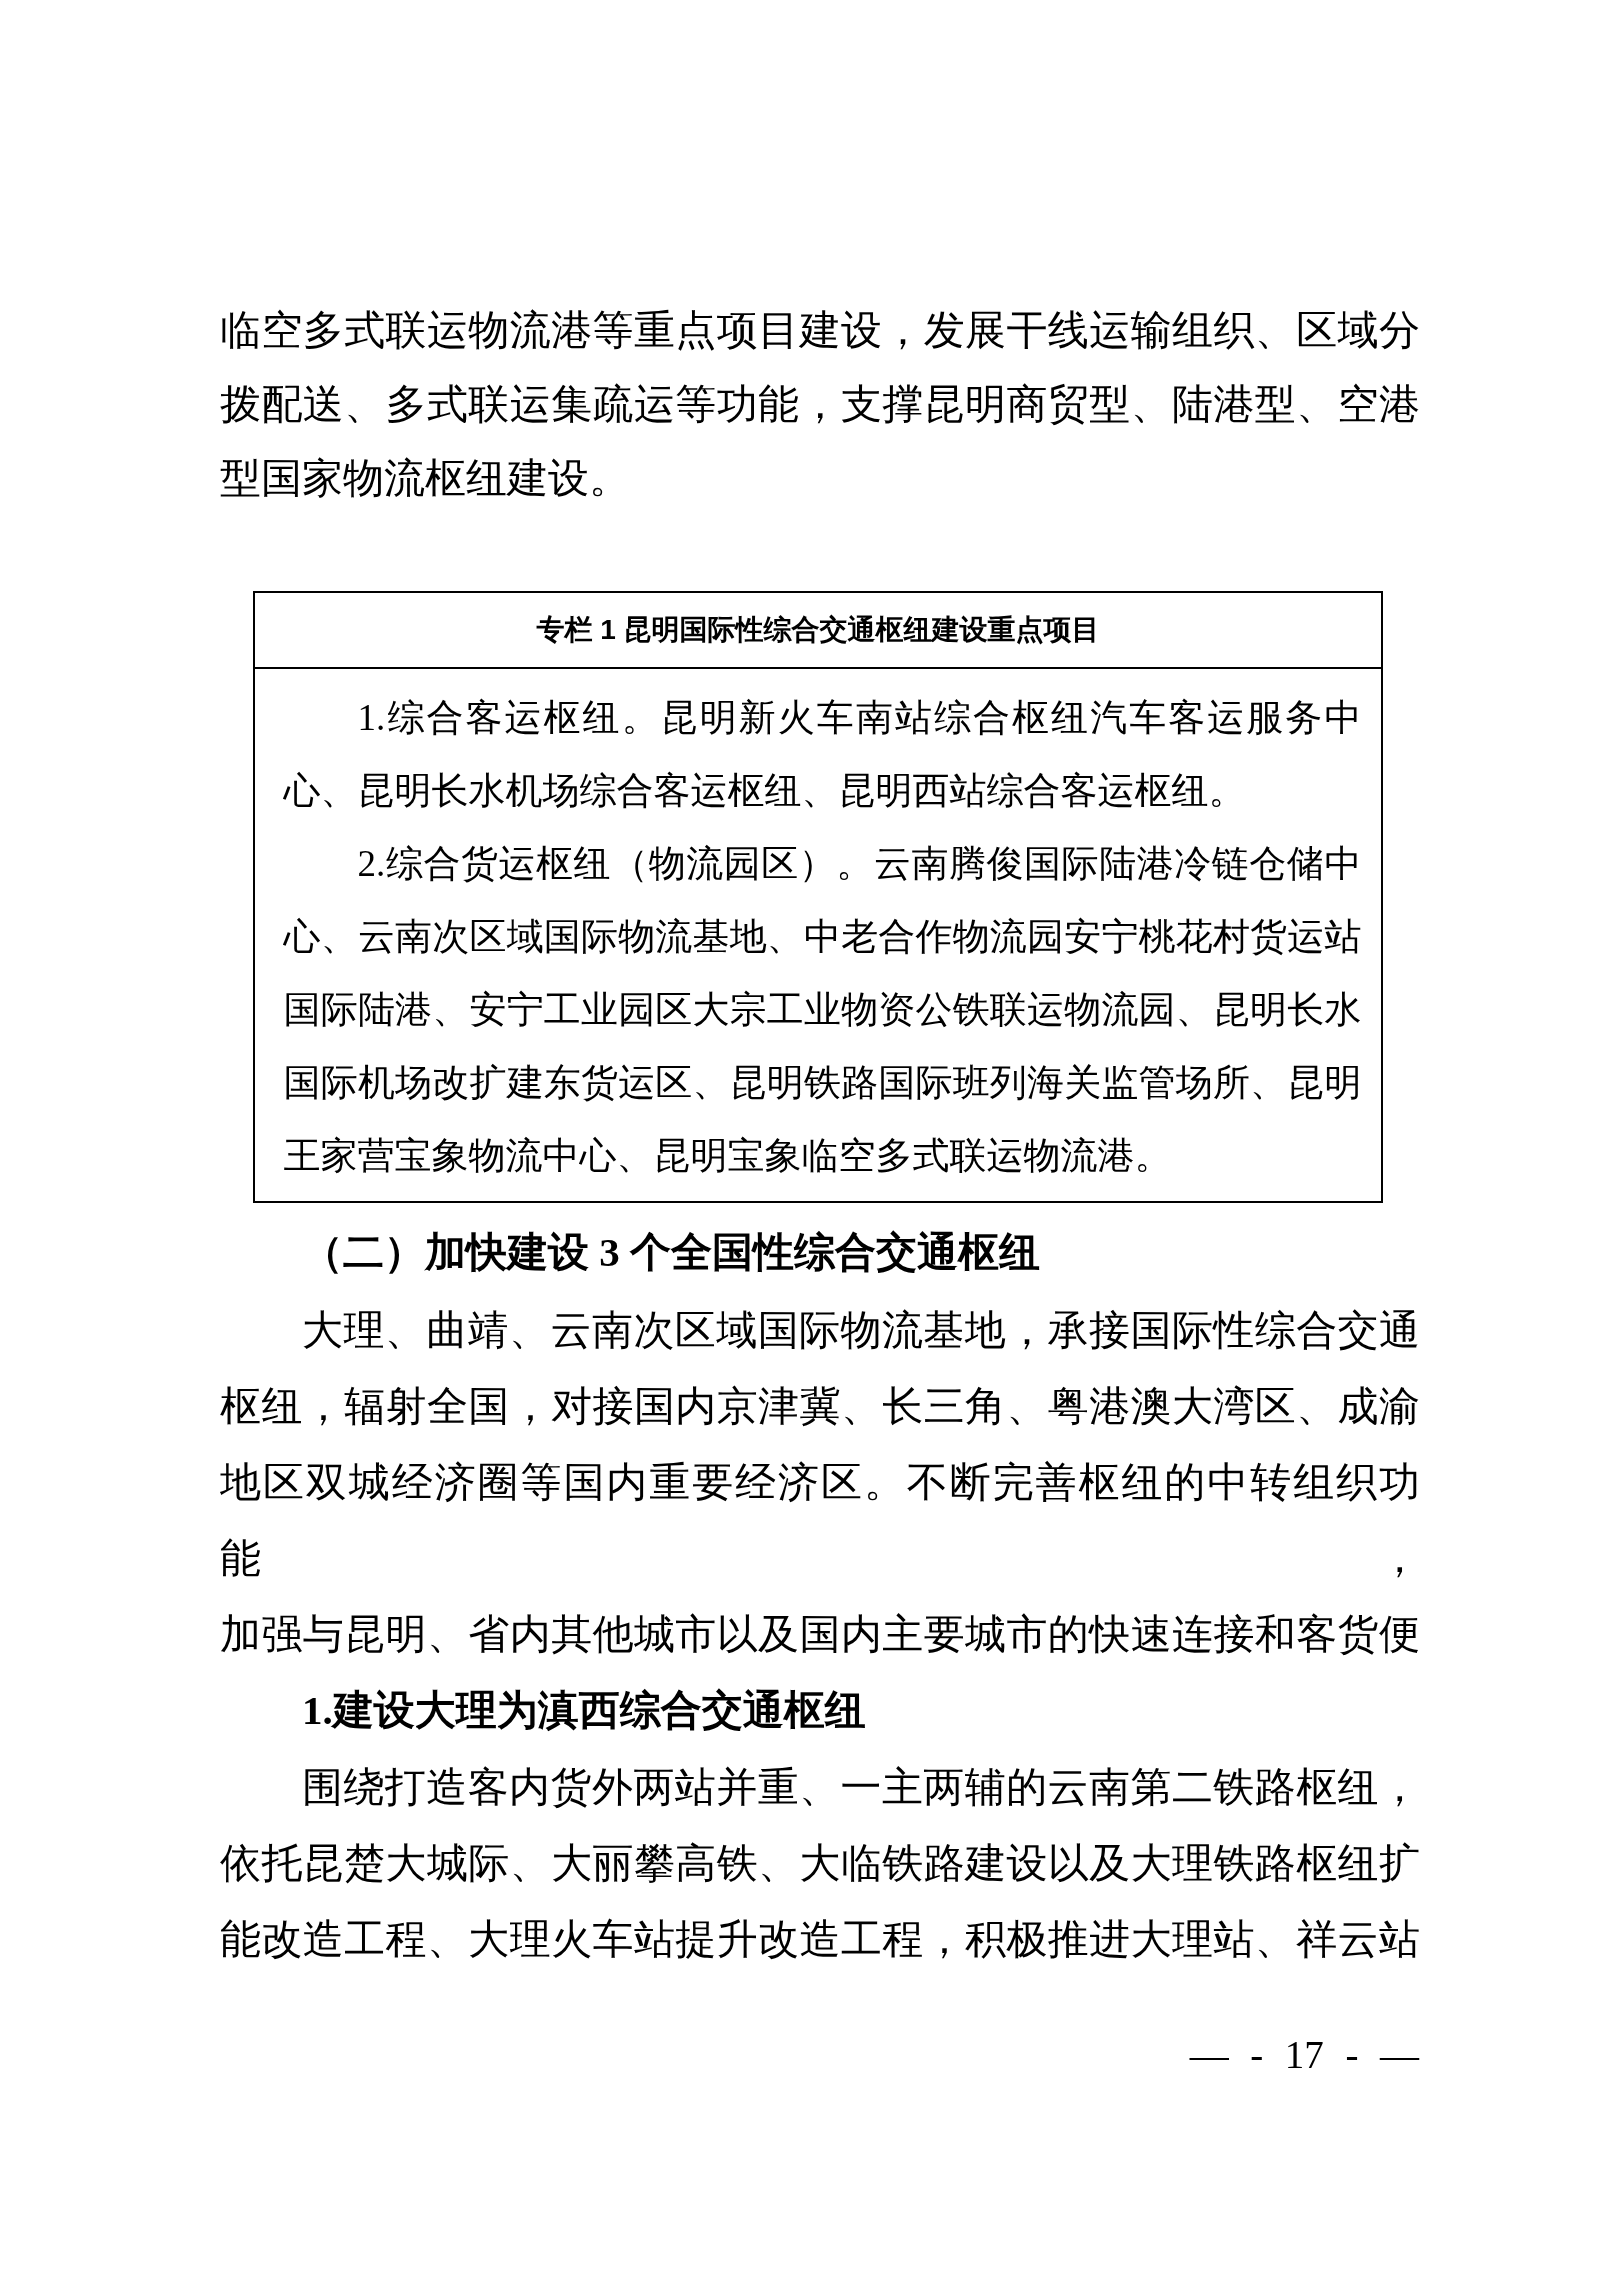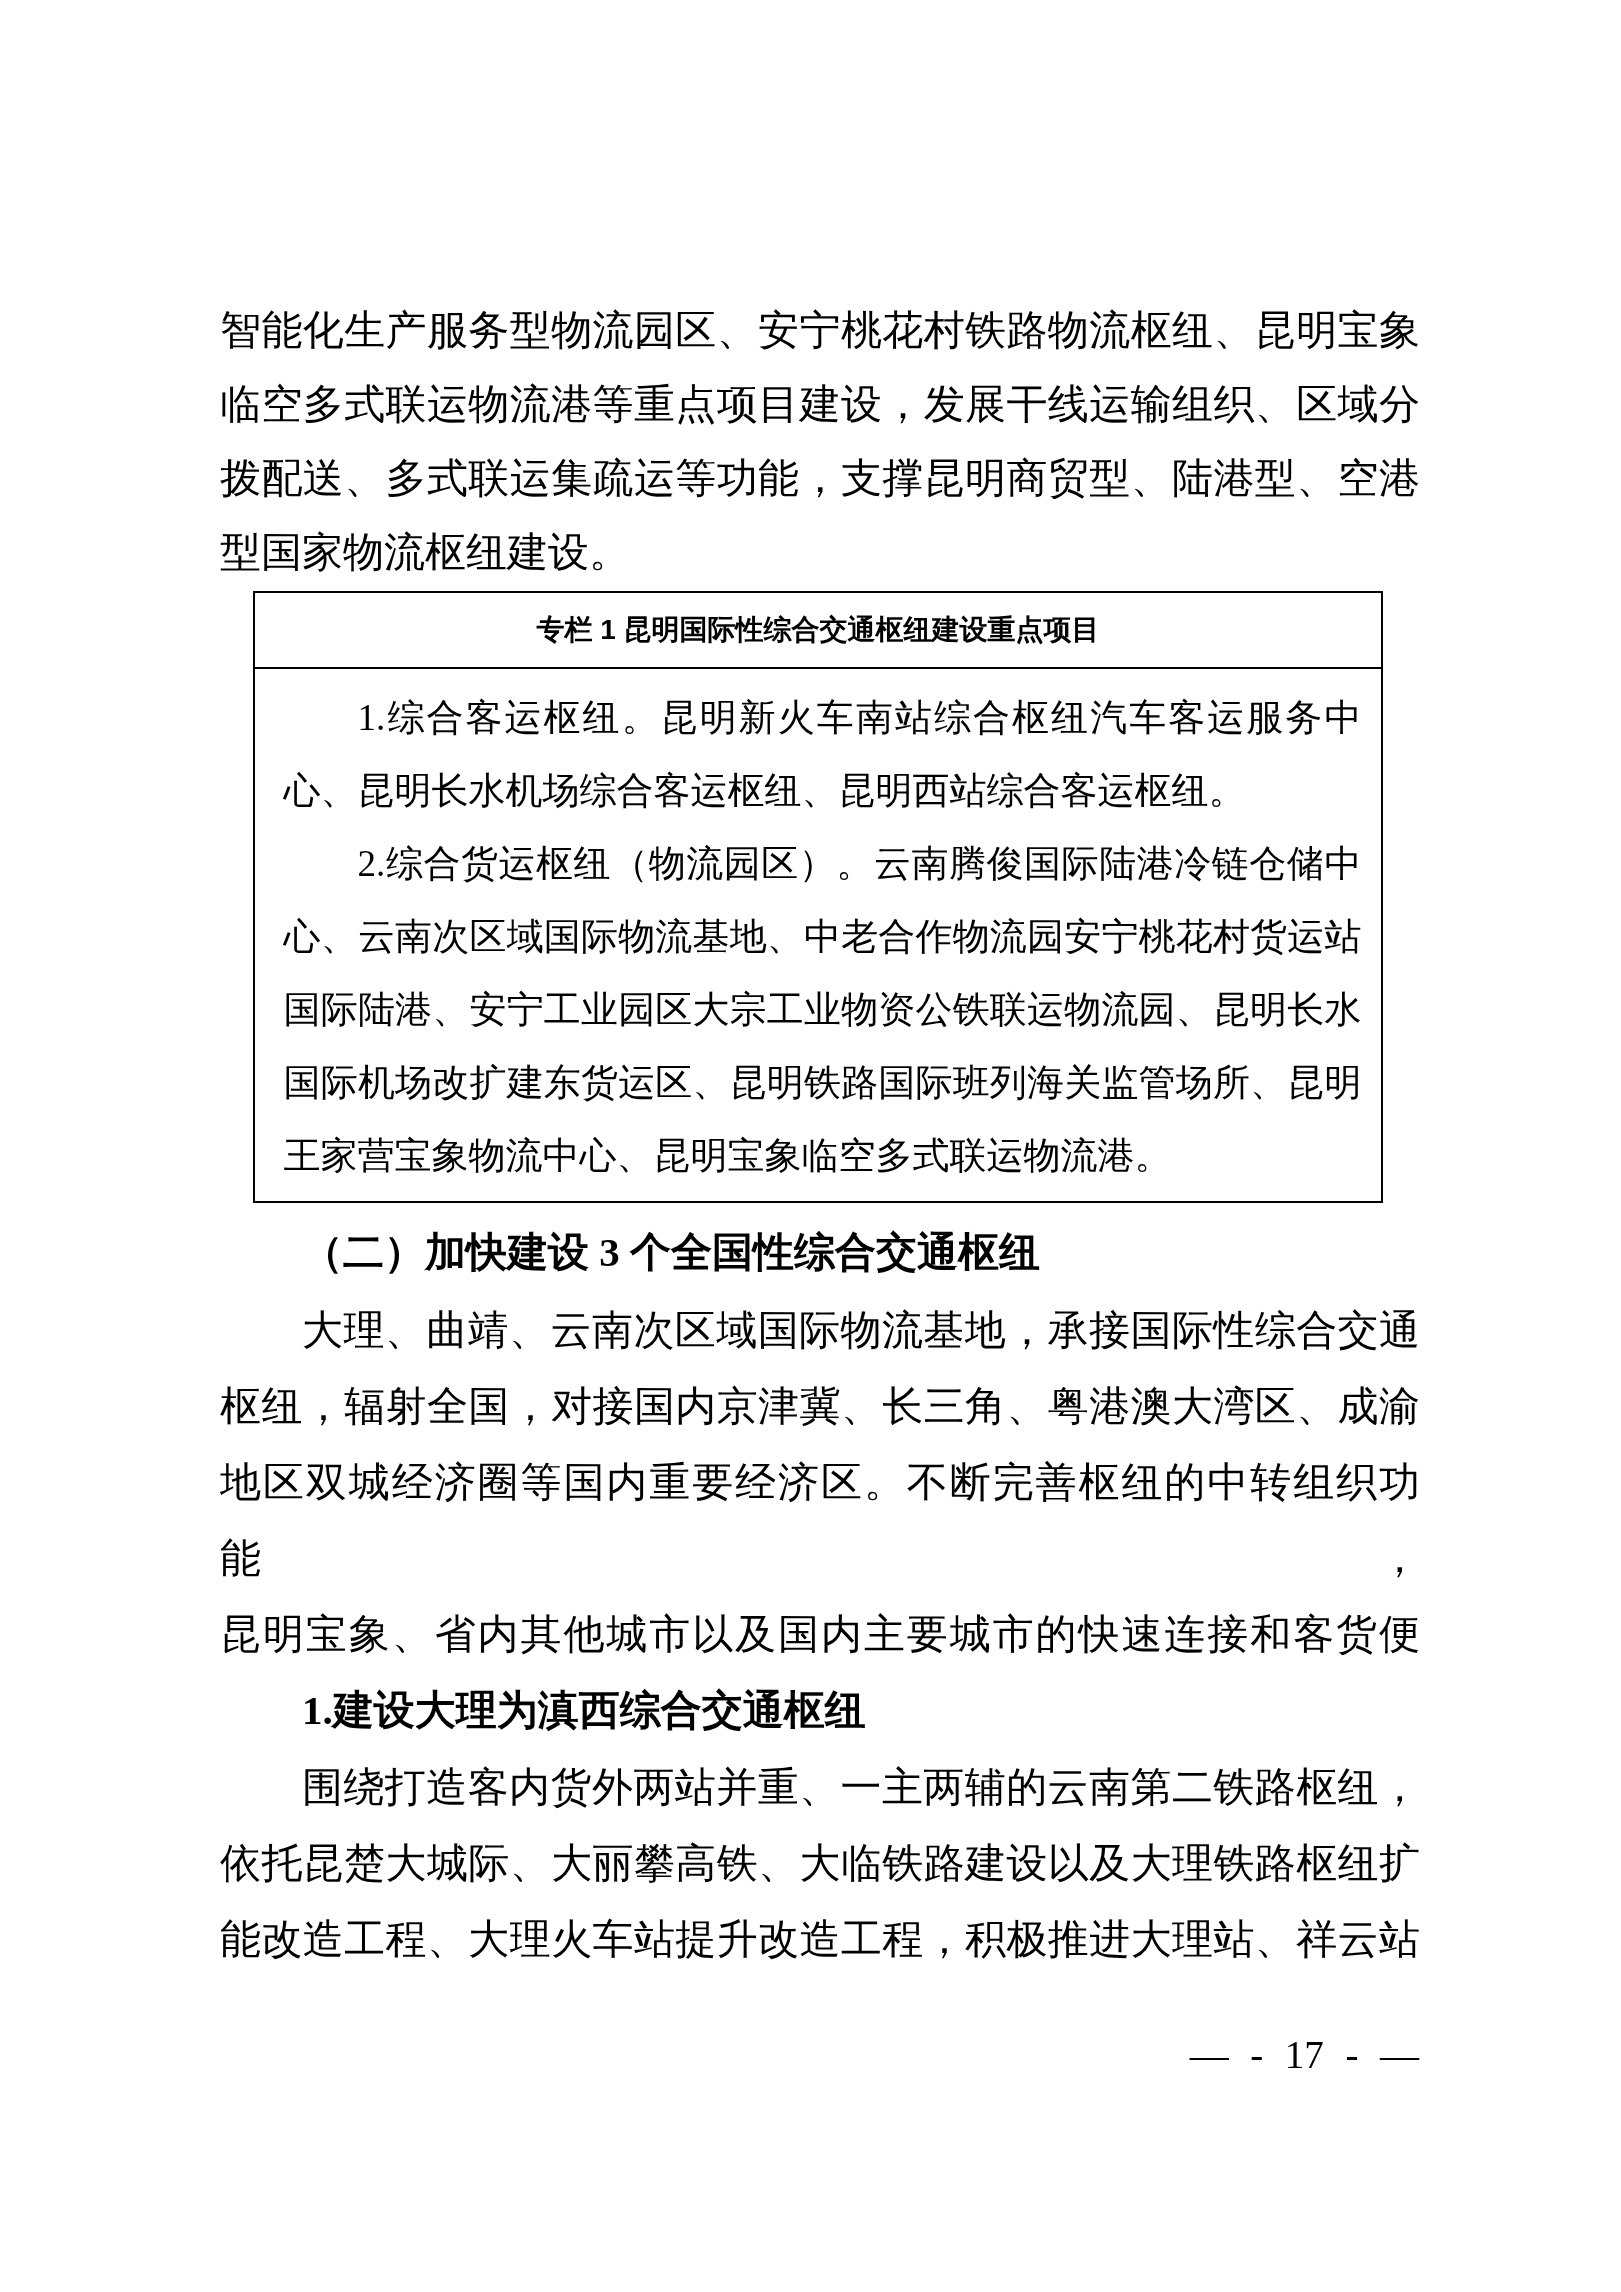--- a/index.html
+++ b/index.html
@@ -54,21 +54,20 @@
     display:flex; align-items:center; gap:21.6px;
   }
   .page-footer .dash-long { letter-spacing:0; }
 </style>
 </head>
 <body>
 
 <div class="page">
 
   <div class="textblock para-intro">
-      <div class="line fill">智能化生产服务型物流园区、安宁桃花村铁路物流枢纽、昆明宝象</div>
       <div class="line fill">临空多式联运物流港等重点项目建设，发展干线运输组织、区域分</div>
       <div class="line fill">拨配送、多式联运集疏运等功能，支撑昆明商贸型、陆港型、空港</div>
       <div class="line">型国家物流枢纽建设。</div>
     </div>
 
   <div class="column-box">
     <div class="column-box-header">
       <span>专栏 1  昆明国际性综合交通枢纽建设重点项目</span>
     </div>
     <div class="column-box-body">
@@ -81,21 +80,21 @@
         <div class="line">王家营宝象物流中心、昆明宝象临空多式联运物流港。</div>
       </div>
   </div>
 
   <div class="textblock sec-heading">（二）加快建设 3 个全国性综合交通枢纽</div>
 
   <div class="textblock para-section">
       <div class="line indent fill">大理、曲靖、云南次区域国际物流基地，承接国际性综合交通</div>
       <div class="line fill">枢纽，辐射全国，对接国内京津冀、长三角、粤港澳大湾区、成渝</div>
       <div class="line fill">地区双城经济圈等国内重要经济区。不断完善枢纽的中转组织功能，</div>
-      <div class="line fill">昆明宝象、省内其他城市以及国内主要城市的快速连接和客货便</div>
+      <div class="line fill">加强与昆明、省内其他城市以及国内主要城市的快速连接和客货便</div>
     </div>
 
   <div class="textblock sub-heading">1.建设大理为滇西综合交通枢纽</div>
 
   <div class="textblock para-sub">
       <div class="line indent fill">围绕打造客内货外两站并重、一主两辅的云南第二铁路枢纽，</div>
       <div class="line fill">依托昆楚大城际、大丽攀高铁、大临铁路建设以及大理铁路枢纽扩</div>
       <div class="line fill">能改造工程、大理火车站提升改造工程，积极推进大理站、祥云站</div>
     </div>
 

